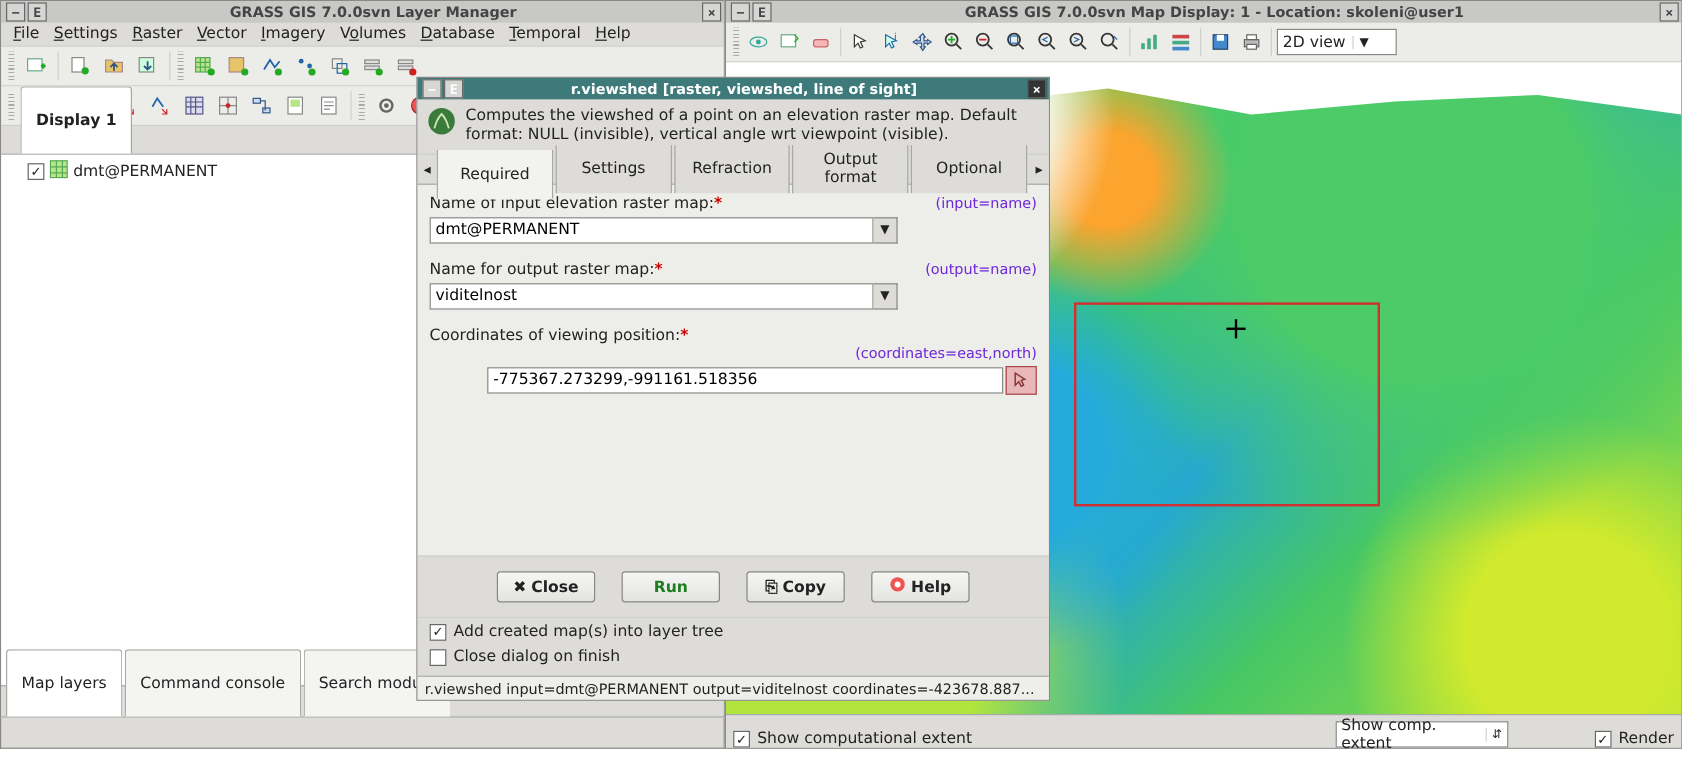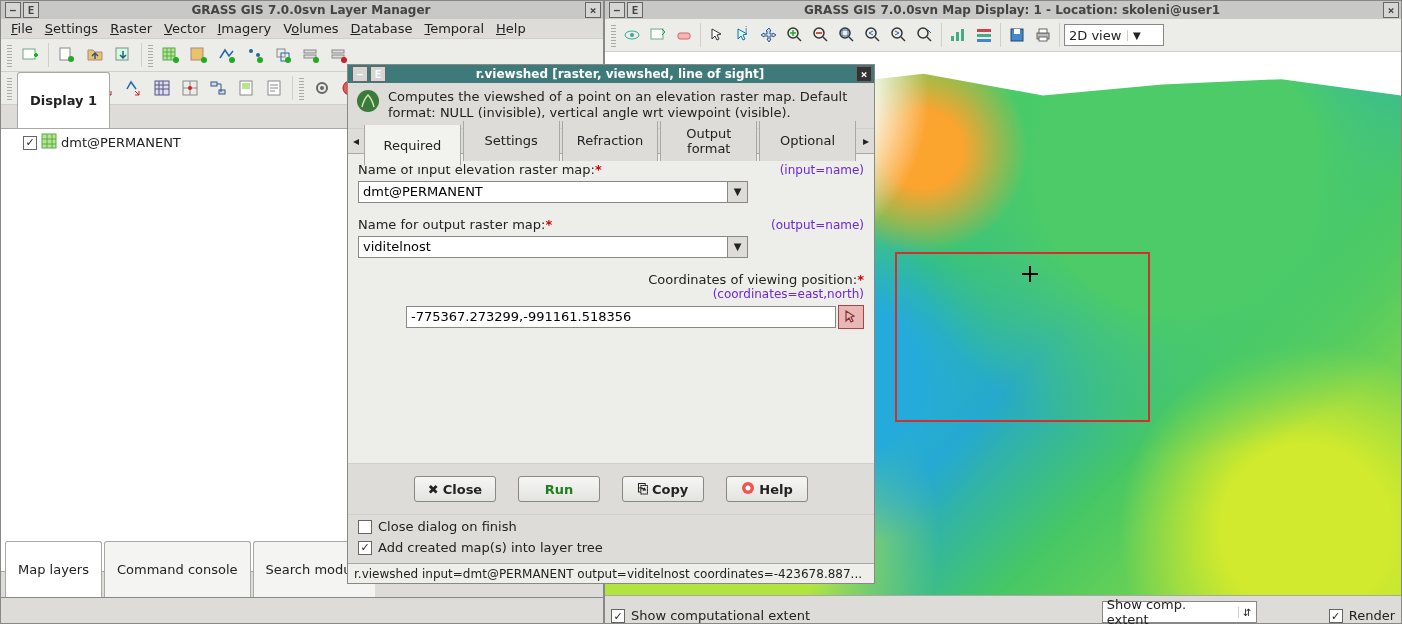--- a/index.html
+++ b/index.html
@@ -180,21 +180,21 @@
     border:1px solid var(--border);border-top:none;border-bottom:none;
     background:var(--bg);
     display:flex;align-items:center;justify-content:center;
     height:100%;
   }
   .dlg-tabs .tab.active{background:#f2f2ef;font-weight:normal;position:relative;top:5px;border-bottom:1px solid #f2f2ef;}
   .dlg-form{
     flex:1;padding:6px 10px;background:#ededea;
     display:flex;flex-direction:column;gap:4px;
   }
-  .dlg-form .frow{display:flex;align-items:flex-end;justify-content:space-between;margin-top:2px;}
+  .dlg-form .frow{display:flex;align-items:flex-start;justify-content:space-between;margin-top:2px;}
   .dlg-form .hint{color:#6d28d9;font-size:12px;margin-left:auto;}
   .dlg-form .req{color:#c00;font-weight:bold;}
   .dlg-form .combo{
     display:flex;align-items:center;width:390px;
   }
   .dlg-form .combo input{flex:1;}
   .dlg-form .combo .dd{
     width:20px;height:22px;border:1px solid var(--border-dark);border-left:none;
     display:flex;align-items:center;justify-content:center;background:var(--bg);
     font-size:10px;
@@ -586,21 +586,21 @@
   <div class="mapbody">
     <div class="dem"></div>
     <div class="region-box" style="left:290px;top:200px;width:255px;height:170px;"></div>
     <div class="cursor-cross" style="left:425px;top:222px;"></div>
   </div>
 
   <div class="statusbar">
     <span class="checkbox on"></span>
     <span>Show computational extent</span>
     <div class="stretch"></div>
-    <div class="combo-select" style="width:155px;">
+    <div class="combo-select" style="width:144px;">
       <span>Show comp. extent</span>
       <span class="dd">⇵</span>
     </div>
     <div style="width:60px;"></div>
     <span class="checkbox on"></span>
     <span>Render</span>
   </div>
 </div>
 
 <div class="win" style="left:347px;top:64px;width:528px;height:520px;z-index:10;">
@@ -682,26 +682,26 @@
         <span><svg width="14" height="14" viewBox="0 0 14 14">
               <circle cx="7" cy="7" r="6" fill="#e55"></circle>
               <circle cx="7" cy="7" r="2.5" fill="#fff"></circle>
             </svg></span>
         <span>Help</span>
       </div>
     </div>
 
     <div class="dlg-checks">
       <label style="display:flex;align-items:center;gap:6px;">
+        <span class="checkbox on"></span>
+        <span>Add created map(s) into layer tree</span>
+      </label>
+      <label style="display:flex;align-items:center;gap:6px;">
         <span class="checkbox"></span>
         <span>Close dialog on finish</span>
       </label>
-      <label style="display:flex;align-items:center;gap:6px;">
-        <span class="checkbox on"></span>
-        <span>Add created map(s) into layer tree</span>
-      </label>
     </div>
 
     <div class="dlg-status">
       <span>r.viewshed input=dmt@PERMANENT output=viditelnost coordinates=-423678.887...</span>
     </div>
   </div>
 </div>
 
 </body></html>

